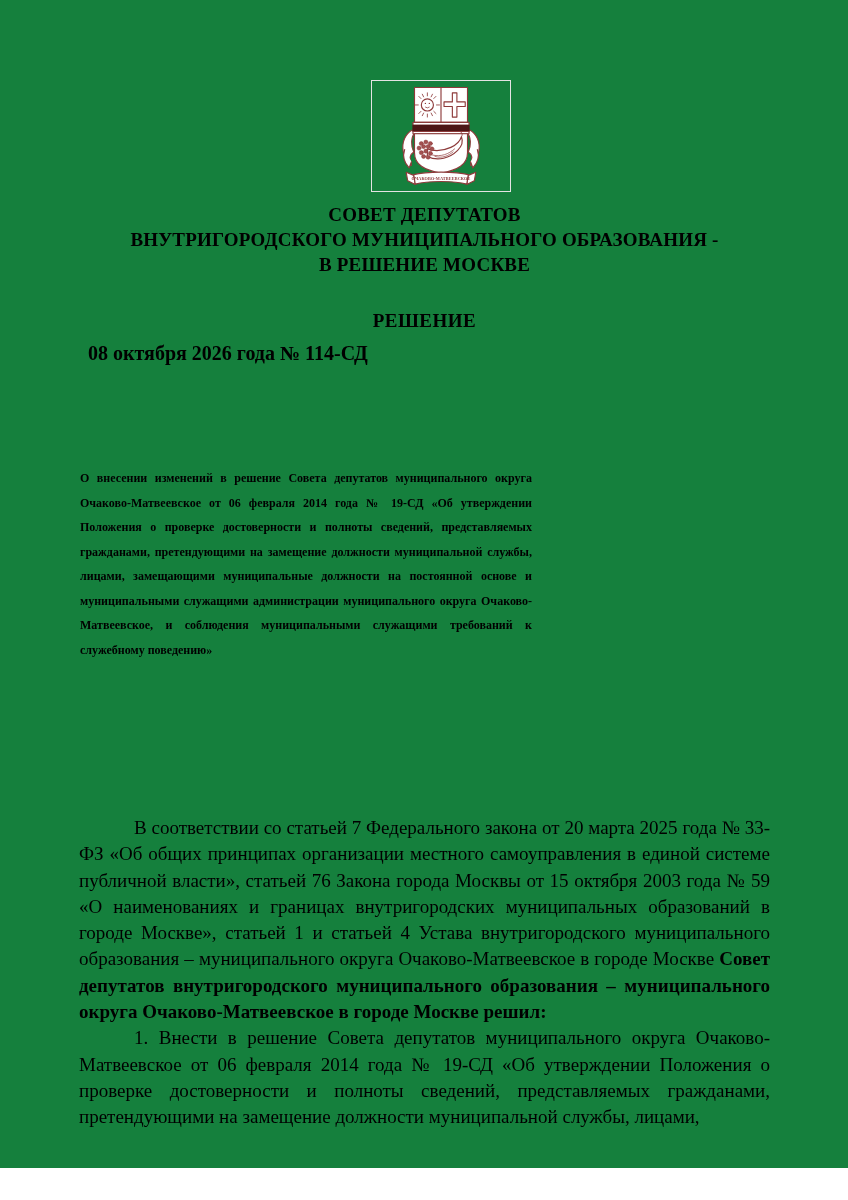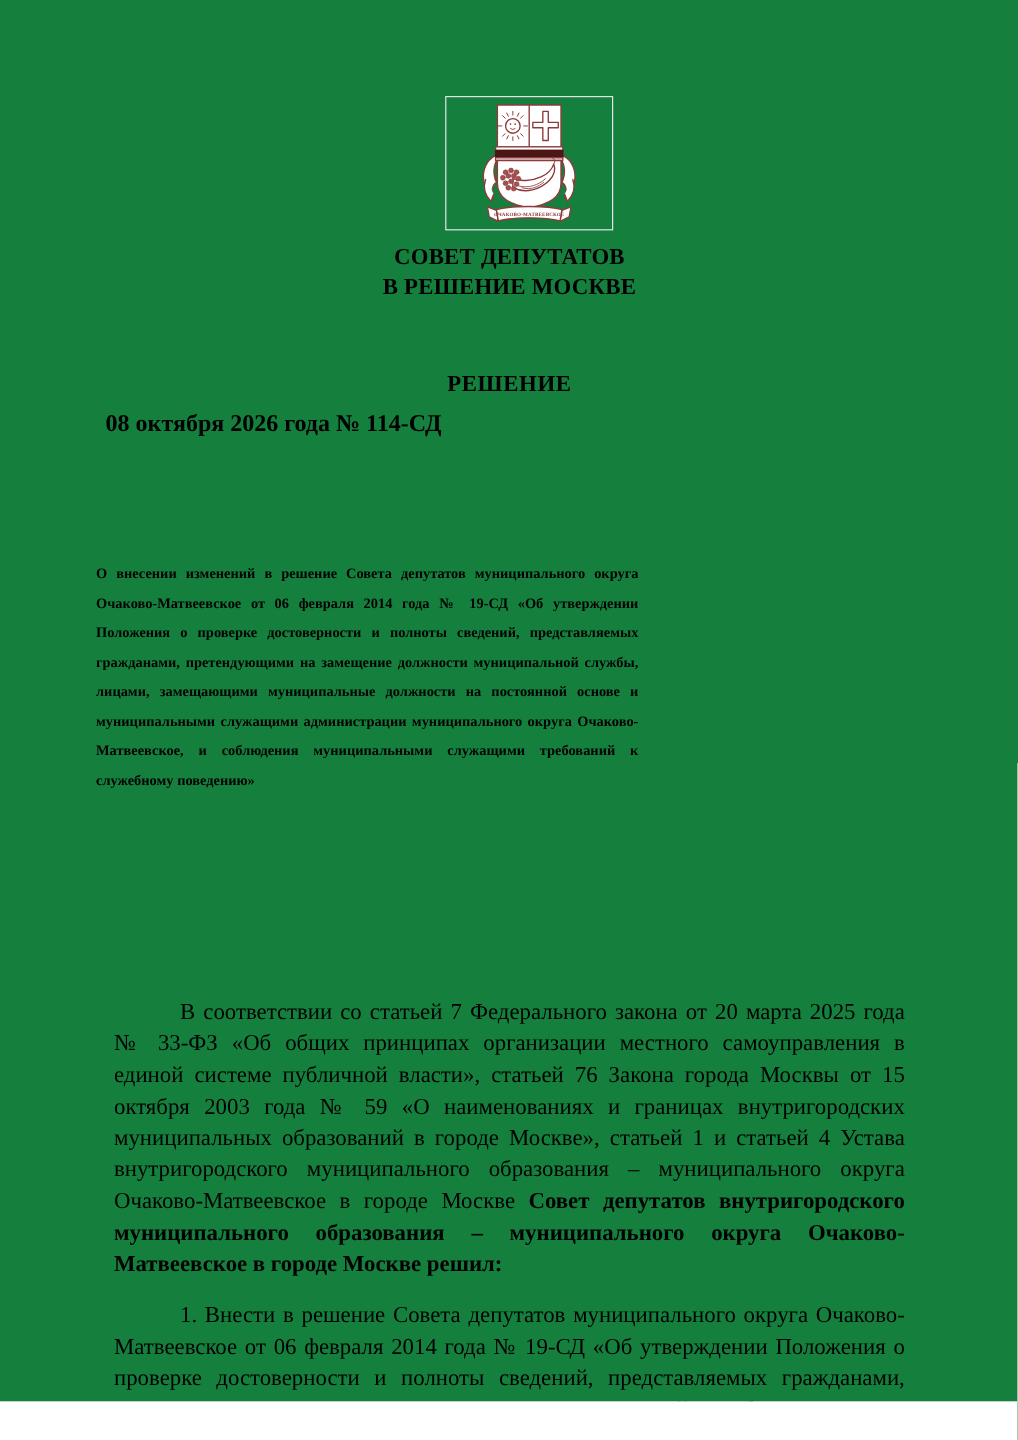--- a/index.html
+++ b/index.html
@@ -44,21 +44,21 @@
   .subject {
     position:absolute; left:80px; top:466px; width:452px;
     font-weight:bold; font-size:12px; line-height:24.5px;
     text-align:justify;
   }
   .body-block {
     position:absolute; left:79px; top:815px; width:691px;
     font-size:19px; line-height:26.3px;
     text-align:justify;
   }
-  .body-block p { margin:16px; text-indent:55px; }
+  .body-block p { margin:0; text-indent:55px; }
   .bold-run { font-weight:bold; }
 </style>
 </head>
 <body>
 
 <div class="page">
 
   <div class="emblem-frame">
     <svg viewBox="0 0 120 140" fill="none" stroke="#8d3a3a" stroke-width="1.5" stroke-linejoin="round" stroke-linecap="round">
 
@@ -133,20 +133,21 @@
         <path d="M24,122 L14,118 L16,129 L26,134 Z" fill="#ffffff"></path>
         <path d="M96,122 L106,118 L104,129 L94,134 Z" fill="#ffffff"></path>
         <path d="M24,121 C40,116.5 80,116.5 96,121 L94,133.5 C78,129 42,129 26,133.5 Z" fill="#ffffff"></path>
         <text x="60" y="128.5" text-anchor="middle" fill="#8d3a3a" stroke="none" class="banner-text">ОЧАКОВО-МАТВЕЕВСКОЕ</text>
       </g>
     </svg>
   </div>
 
   <div class="header-block">
     <div>СОВЕТ ДЕПУТАТОВ</div>
+    <div>ВНУТРИГОРОДСКОГО МУНИЦИПАЛЬНОГО ОБРАЗОВАНИЯ -</div>
     <div>В РЕШЕНИЕ МОСКВЕ</div>
   </div>
 
   <div class="doc-type">РЕШЕНИЕ</div>
 
   <div class="date-line">08 октября 2026 года № 114-СД</div>
 
   <div class="subject">О внесении изменений в решение Совета депутатов муниципального округа Очаково-Матвеевское от 06 февраля 2014 года № 19-СД «Об утверждении Положения о проверке достоверности и полноты сведений, представляемых гражданами, претендующими на замещение должности муниципальной службы, лицами, замещающими муниципальные должности на постоянной основе и муниципальными служащими администрации муниципального округа Очаково-Матвеевское, и соблюдения муниципальными служащими требований к служебному поведению»</div>
 
   <div class="body-block">

